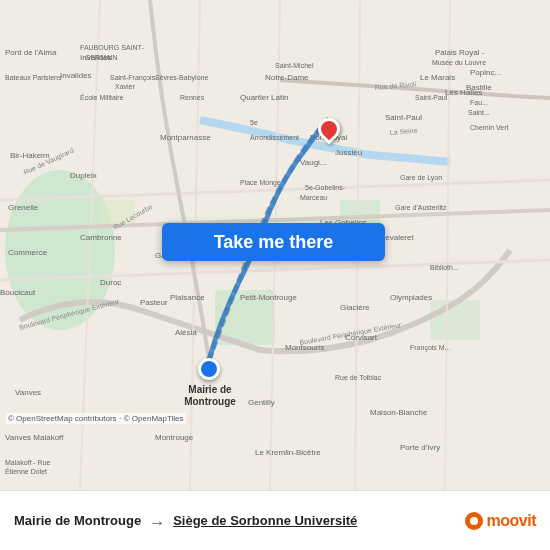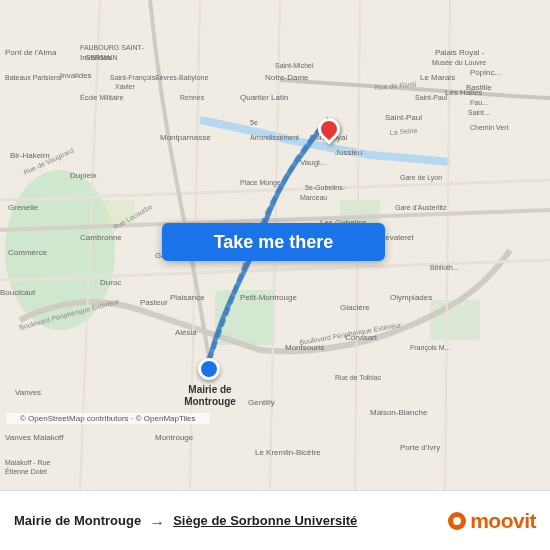--- a/index.html
+++ b/index.html
@@ -137,21 +137,21 @@
     }
 
     .moovit-logo {
       margin-left: auto;
       display: flex;
       align-items: center;
       gap: 4px;
     }
 
     .moovit-text {
-      font-size: 21px;
+      font-size: 16px;
       font-weight: bold;
       color: #e85d04;
       letter-spacing: -0.5px;
     }
 
     .moovit-dot {
       width: 18px;
       height: 18px;
       background: #e85d04;
       border-radius: 50%;
@@ -168,21 +168,21 @@
     }
 
     .copyright {
       position: absolute;
       bottom: 66px;
       left: 6px;
       font-size: 8px;
       color: #555;
       z-index: 9;
       background: rgba(255,255,255,0.7);
-      padding: 1px 14px;
+      padding: 1px 2px;
       border-radius: 2px;
     }
   </style>
 </head>
 <body>
 
 <div id="map-container">
 
   <svg id="map-svg" viewBox="0 0 550 490" xmlns="http://www.w3.org/2000/svg">
 

